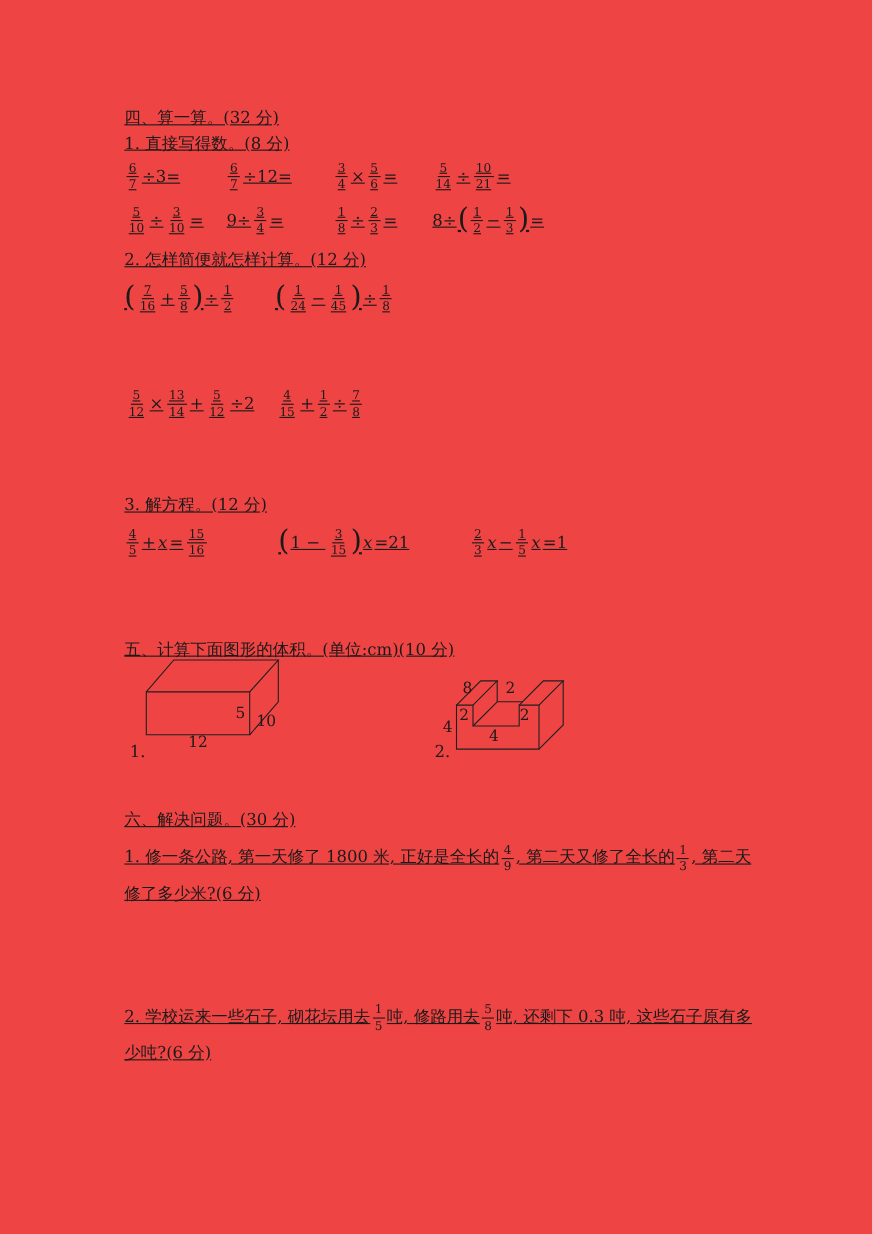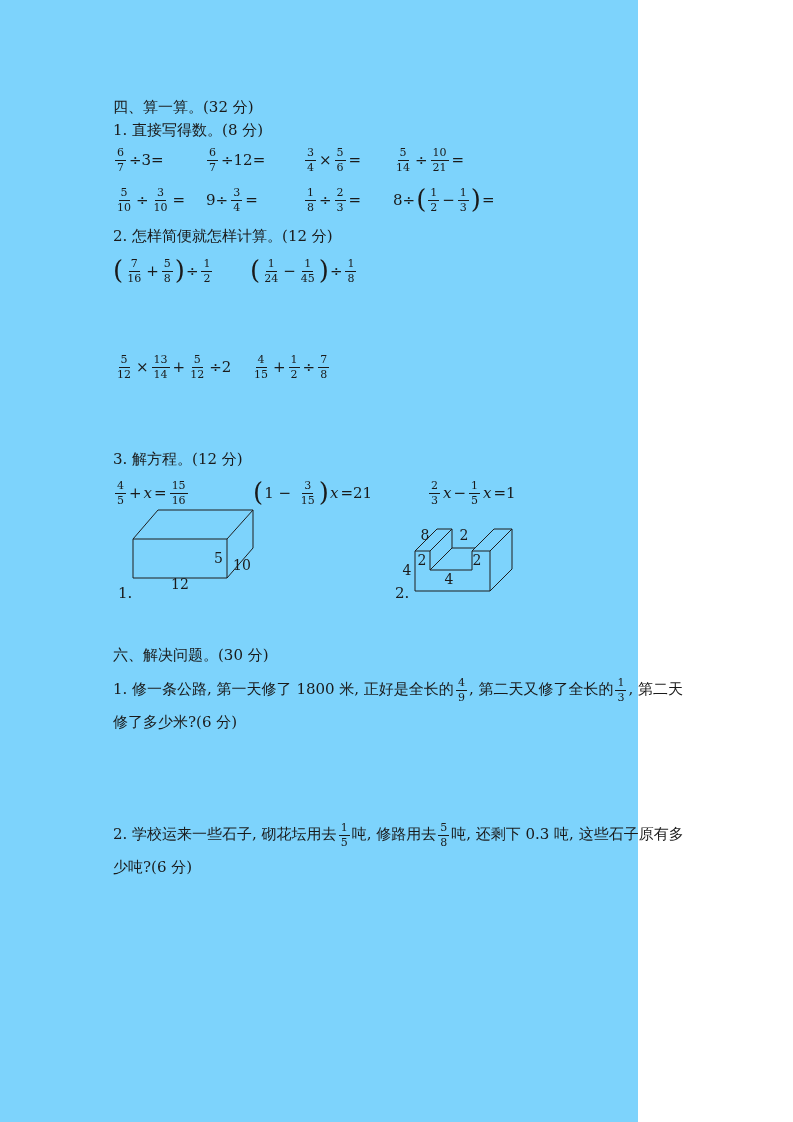--- a/index.html
+++ b/index.html
@@ -1,21 +1,21 @@
 <!DOCTYPE html>
 <html><head>
 <meta charset="utf-8">
 <style>
   html,body{margin:0;padding:0;}
   body{
     width:793px;height:1122px;background:#ffffff;overflow:hidden;
     font-family:"DejaVu Serif","Liberation Serif",serif;
     color:#1a1a1a;
   }
-  .page{position:relative;width:638px;height:1122px;background:#7dd3fc;}
+  .page{position:relative;width:793px;height:1122px;background:#ef4444;text-decoration:underline;}
   .content{padding:97px 108px 0 113px;font-size:15px;}
   .t{line-height:20px;height:20px;white-space:nowrap;}
   
   .math{display:inline-flex;align-items:center;white-space:pre;font-size:15px;}
   .math .run{padding:0 1px;}
   .frac{
     display:inline-flex;flex-direction:column;align-items:center;
     vertical-align:middle;font-size:11px;line-height:1.2;margin:0 2px;
   }
   .fnum{padding:0 2px;border-bottom:1px solid #1a1a1a;}
@@ -70,20 +70,21 @@
       <span class="math"><span class="frac"><span class="fnum">4</span><span class="fden">15</span></span><span class="run">+</span><span class="frac"><span class="fnum">1</span><span class="fden">2</span></span><span class="run">÷</span><span class="frac"><span class="fnum">7</span><span class="fden">8</span></span></span>
     </div>
 
     <div class="t" style="margin-top:64px">3. 解方程。(12 分)</div>
     <div class="calc-row g3" style="margin-top:7px">
       <span class="math"><span class="frac"><span class="fnum">4</span><span class="fden">5</span></span><span class="run">+</span><span class="var">x</span><span class="run">=</span><span class="frac"><span class="fnum">15</span><span class="fden">16</span></span></span>
       <span class="math"><span class="paren">(</span><span class="run">1 − </span><span class="frac"><span class="fnum">3</span><span class="fden">15</span></span><span class="paren">)</span><span class="var">x</span><span class="run">=21</span></span>
       <span class="math"><span class="frac"><span class="fnum">2</span><span class="fden">3</span></span><span class="var">x</span><span class="run">−</span><span class="frac"><span class="fnum">1</span><span class="fden">5</span></span><span class="var">x</span><span class="run">=1</span></span>
     </div>
 
+    <div class="t" style="margin-top:70px">五、计算下面图形的体积。(单位:cm)(10 分)</div>
 
     <div class="figures" style="margin-top:-2px">
       <div class="figure fig1">
         <svg width="150" height="95" viewBox="0 0 150 95">
           <path d="M20,31 L114,31 L114,70 L20,70 Z"></path>
           <path d="M20,31 L45,2 L140,2 L114,31"></path>
           <path d="M140,2 L140,40 L114,70"></path>
           <text class="dim" x="67" y="81" text-anchor="middle">12</text>
           <text class="dim" x="110" y="55" text-anchor="end">5</text>
           <text class="dim" x="129" y="62" text-anchor="middle">10</text>

